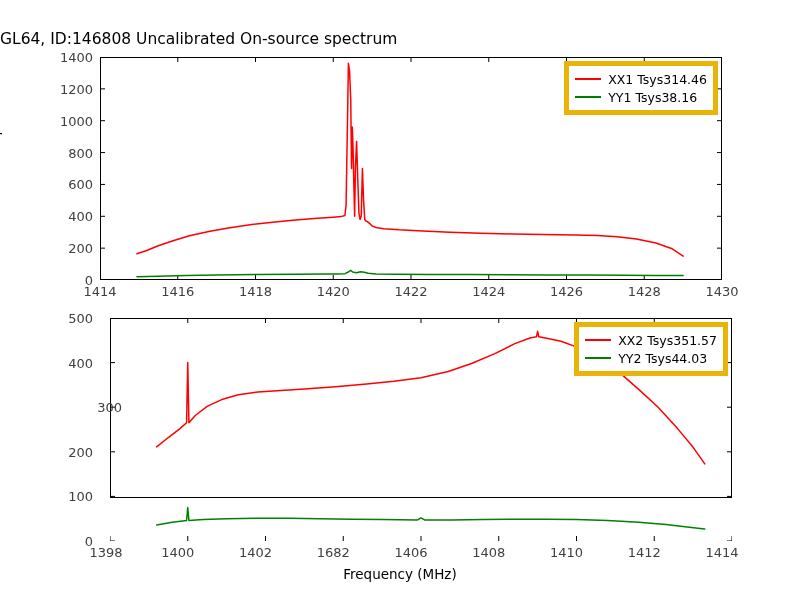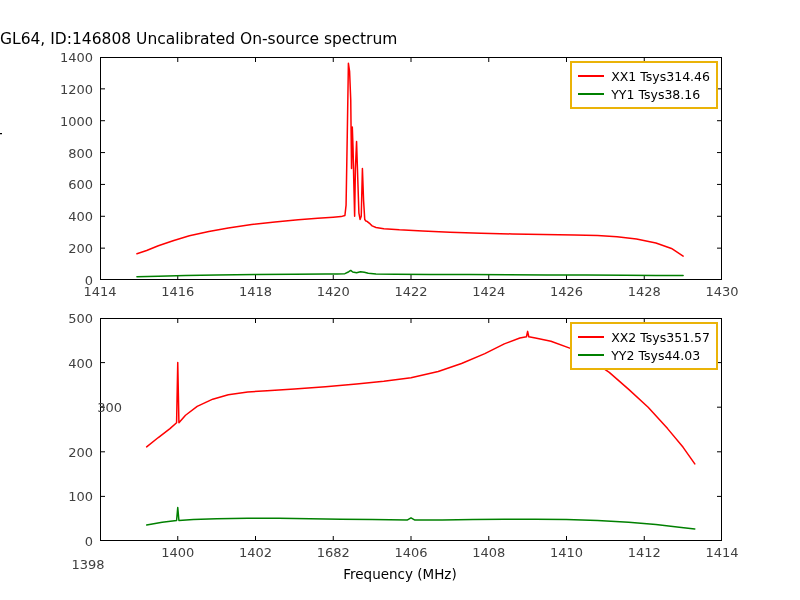--- a/index.html
+++ b/index.html
@@ -74,21 +74,21 @@
     transform-origin: center center;
   }
   #xlabel-bottom {
     left: 0;
     top: 566px;
     width: 800px;
     text-align: center;
   }
   .legend-box {
     position: absolute;
-    border: 2px solid #eab308;
+    border: 5px solid #eab308;
     background: #ffffff;
     padding: 4px 6px 4px 6px;
     box-sizing: border-box;
   }
   .legend-row {
     display: flex;
     align-items: center;
     height: 18px;
     white-space: nowrap;
   }
@@ -160,21 +160,21 @@
           <span class="legend-swatch" style="border-top-color: rgb(255, 0, 0);"></span>
           <span class="legend-text">XX1 Tsys314.46</span>
         </div>
         <div class="legend-row">
           <span class="legend-swatch" style="border-top-color: rgb(0, 128, 0);"></span>
           <span class="legend-text">YY1 Tsys38.16</span>
         </div>
       </div>
   </div>
 
-  <div class="panel" id="panel-bottom" style="left:100px; top:318px; width:622px; height:223px;">
+  <div class="panel" id="panel-bottom" style="left:110px; top:318px; width:622px; height:180px;">
     <div class="axes-frame"></div>
     <svg class="plot-svg" id="svg-bottom" width="622" height="223">
         <line x1="0" x2="0" y1="223" y2="218" stroke="#000" stroke-width="1"></line>
         <line x1="0" x2="0" y1="0" y2="5" stroke="#000" stroke-width="1"></line>
         <line x1="77.75" x2="77.75" y1="223" y2="218" stroke="#000" stroke-width="1"></line>
         <line x1="77.75" x2="77.75" y1="0" y2="5" stroke="#000" stroke-width="1"></line>
         <line x1="155.5" x2="155.5" y1="223" y2="218" stroke="#000" stroke-width="1"></line>
         <line x1="155.5" x2="155.5" y1="0" y2="5" stroke="#000" stroke-width="1"></line>
         <line x1="233.25" x2="233.25" y1="223" y2="218" stroke="#000" stroke-width="1"></line>
         <line x1="233.25" x2="233.25" y1="0" y2="5" stroke="#000" stroke-width="1"></line>
@@ -226,21 +226,21 @@
       <div class="ticklabel xticklabel" style="left: 644.25px; top: 284px;">1428</div>
       <div class="ticklabel xticklabel" style="left: 722px; top: 284px;">1430</div>
       <div class="ticklabel yticklabel" style="left: 93px; top: 280px; transform: translate(-100%, -50%);">0</div>
       <div class="ticklabel yticklabel" style="left: 93px; top: 248.143px; transform: translate(-100%, -50%);">200</div>
       <div class="ticklabel yticklabel" style="left: 93px; top: 216.286px; transform: translate(-100%, -50%);">400</div>
       <div class="ticklabel yticklabel" style="left: 93px; top: 184.429px; transform: translate(-100%, -50%);">600</div>
       <div class="ticklabel yticklabel" style="left: 93px; top: 152.571px; transform: translate(-100%, -50%);">800</div>
       <div class="ticklabel yticklabel" style="left: 93px; top: 120.714px; transform: translate(-100%, -50%);">1000</div>
       <div class="ticklabel yticklabel" style="left: 93px; top: 88.8571px; transform: translate(-100%, -50%);">1200</div>
       <div class="ticklabel yticklabel" style="left: 93px; top: 57px; transform: translate(-100%, -50%);">1400</div>
-      <div class="ticklabel xticklabel" style="left: 88px; top: 545px; margin-top: 12px;">1398</div>
+      <div class="ticklabel xticklabel" style="left: 106px; top: 545px;">1398</div>
       <div class="ticklabel xticklabel" style="left: 177.75px; top: 545px;">1400</div>
       <div class="ticklabel xticklabel" style="left: 255.5px; top: 545px;">1402</div>
       <div class="ticklabel xticklabel" style="left: 333.25px; top: 545px;">1682</div>
       <div class="ticklabel xticklabel" style="left: 411px; top: 545px;">1406</div>
       <div class="ticklabel xticklabel" style="left: 488.75px; top: 545px;">1408</div>
       <div class="ticklabel xticklabel" style="left: 566.5px; top: 545px;">1410</div>
       <div class="ticklabel xticklabel" style="left: 644.25px; top: 545px;">1412</div>
       <div class="ticklabel xticklabel" style="left: 722px; top: 545px;">1414</div>
       <div class="ticklabel yticklabel" style="left: 93px; top: 541px; transform: translate(-100%, -50%);">0</div>
       <div class="ticklabel yticklabel" style="left: 93px; top: 496.4px; transform: translate(-100%, -50%);">100</div>

